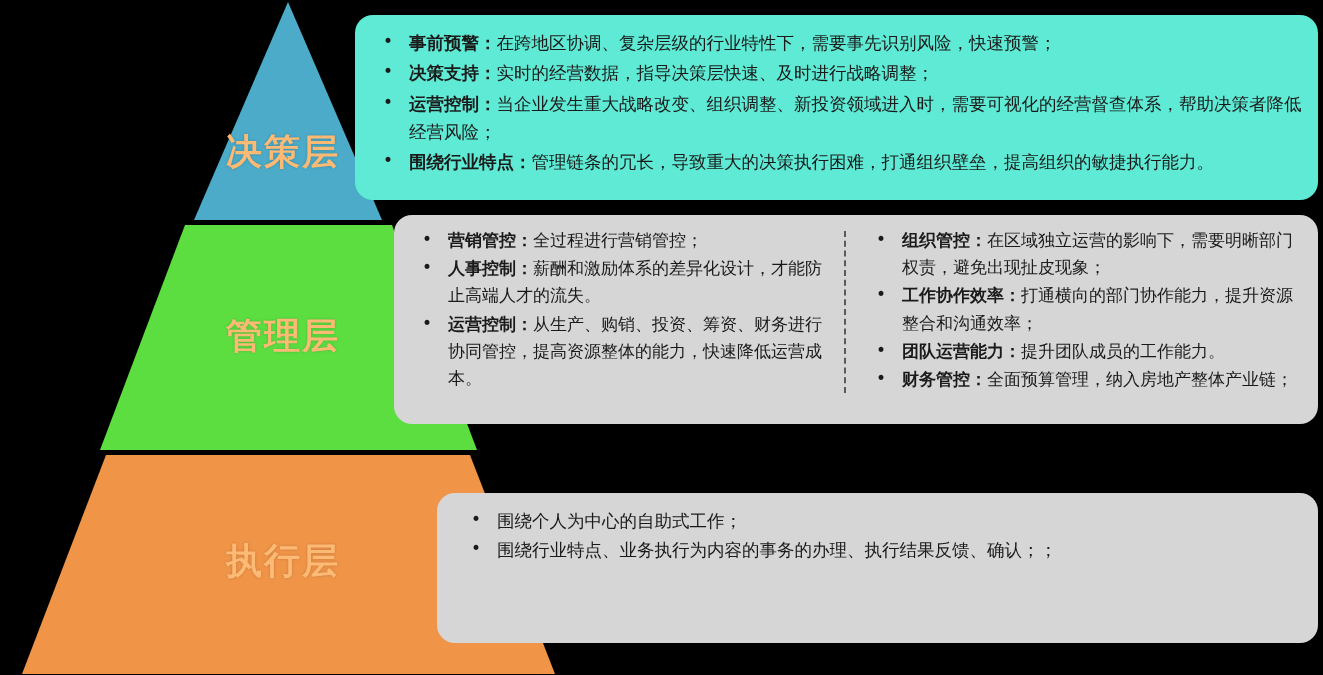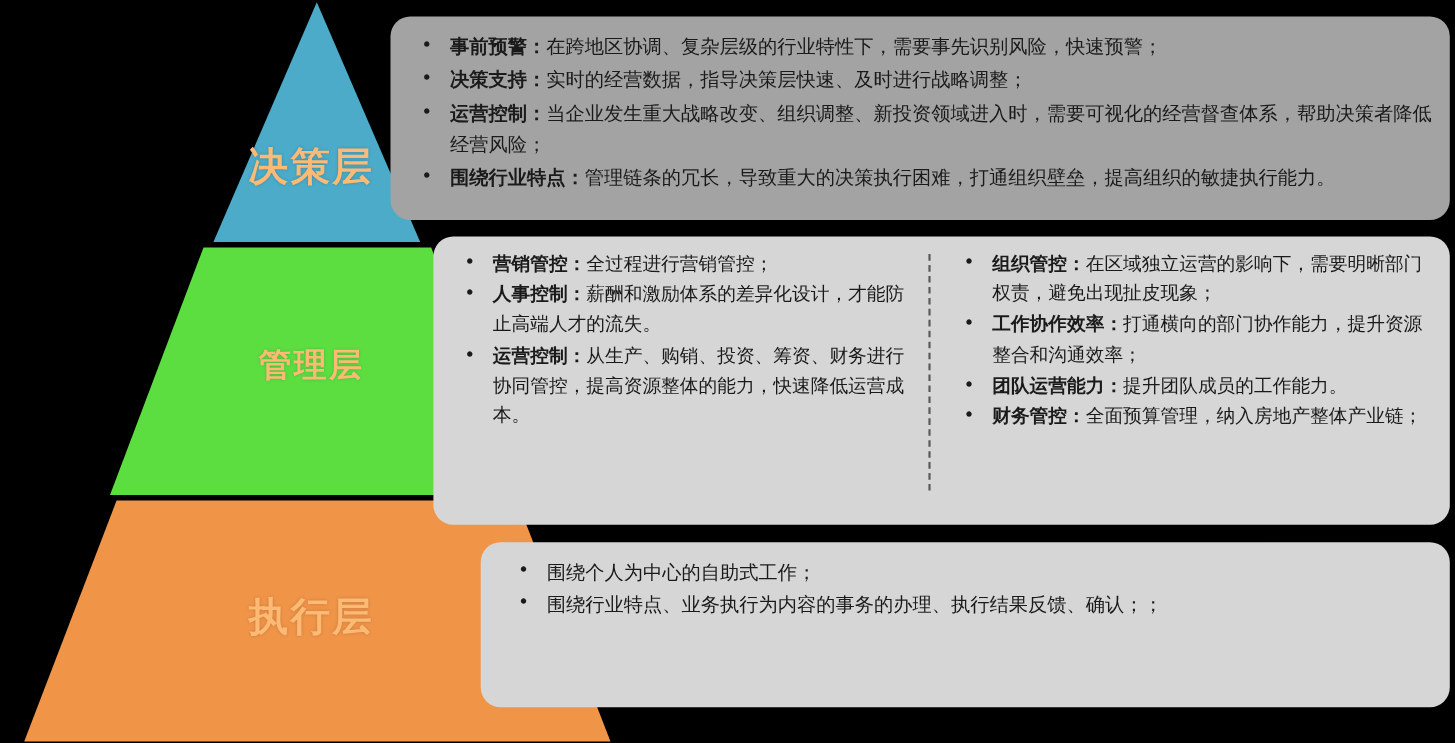--- a/index.html
+++ b/index.html
@@ -35,21 +35,21 @@
     pointer-events: none;
   }
   #label-top {
     left: 0; top: 128px; width: 566px;
     text-align: center;
     font-size: 36px;
   }
   #label-mid {
     left: 0; top: 312px; width: 566px;
     text-align: center;
-    font-size: 30px;
+    font-size: 36px;
   }
   #label-bot {
     left: 0; top: 537px; width: 566px;
     text-align: center;
     font-size: 36px;
   }
 
   
   .panel {
     position: absolute;
@@ -57,21 +57,21 @@
     border-radius: 18px;
     box-sizing: border-box;
   }
   #panel-decision {
     left: 355px; top: 15px;
     width: 963px; height: 185px;
     padding: 14px 16px 10px 18px;
   }
   #panel-management {
     left: 394px; top: 215px;
-    width: 924px; height: 262px;
+    width: 924px; height: 209px;
     padding: 12px 14px 27px 16px;
     display: flex;
   }
   #panel-execution {
     left: 437px; top: 493px;
     width: 881px; height: 150px;
     padding: 14px 16px 10px 18px;
   }
 
   .col {
@@ -129,21 +129,21 @@
 
     <polygon points="100,450 477,450 392,225 185,225" fill="#5CDE41"></polygon>
 
     <polygon points="288,2 382,220 194,220" fill="#4BABC8"></polygon>
   </svg>
 
   <div class="tier-label" id="label-top">决策层</div>
   <div class="tier-label" id="label-mid">管理层</div>
   <div class="tier-label" id="label-bot">执行层</div>
 
-  <div class="panel" id="panel-decision" style="background: #a3a3a3; padding-left: 16px;">
+  <div class="panel" id="panel-decision" style="background: #5eead4; padding-left: 16px;">
     <ul class="bullets" id="list-decision">
         <li><span class="term">事前预警：</span><span>在跨地区协调、复杂层级的行业特性下，需要事先识别风险，快速预警；</span></li>
         <li><span class="term">决策支持：</span><span>实时的经营数据，指导决策层快速、及时进行战略调整；</span></li>
         <li><span class="term">运营控制：</span><span>当企业发生重大战略改变、组织调整、新投资领域进入时，需要可视化的经营督查体系，帮助决策者降低经营风险；</span></li>
         <li><span class="term">围绕行业特点：</span><span>管理链条的冗长，导致重大的决策执行困难，打通组织壁垒，提高组织的敏捷执行能力。</span></li>
       </ul>
   </div>
 
   <div class="panel" id="panel-management" style="background: rgb(214, 214, 214);">
     <div class="col" id="mgmt-col-left">

